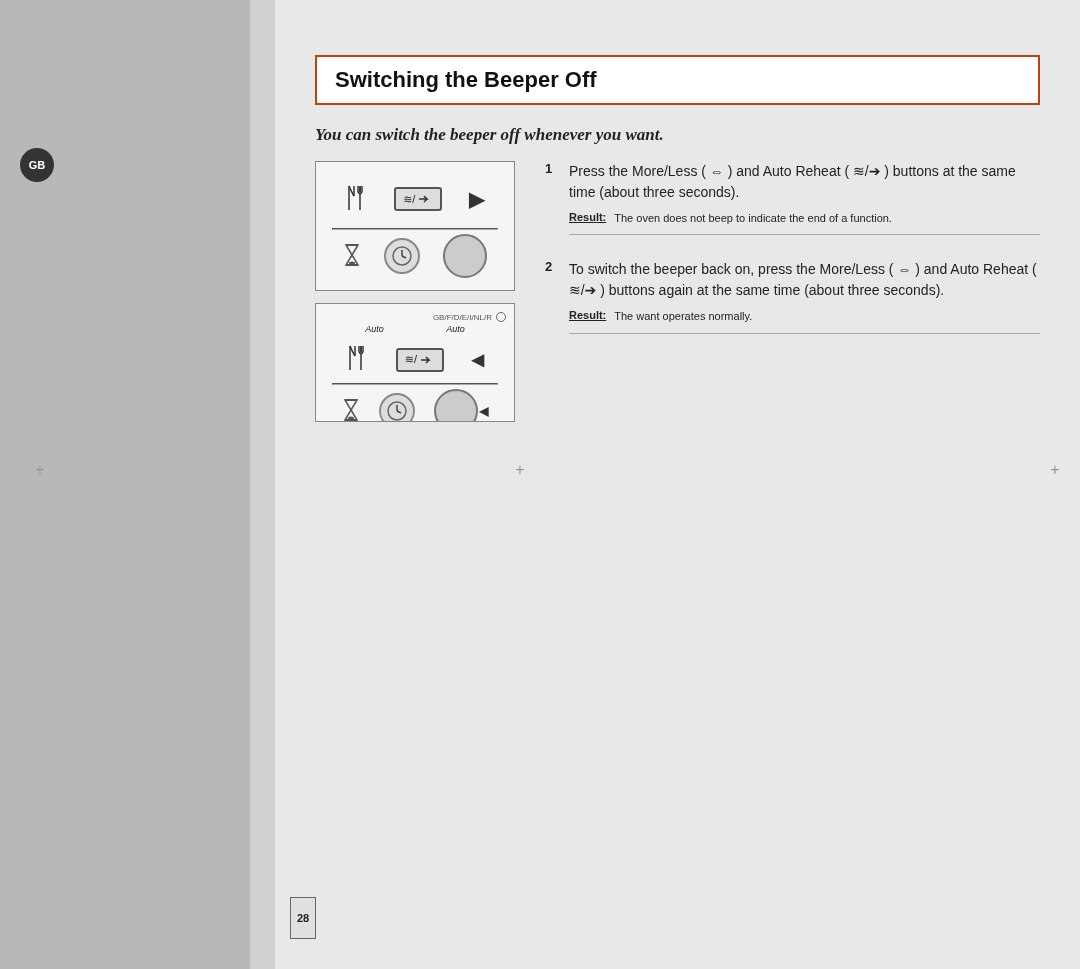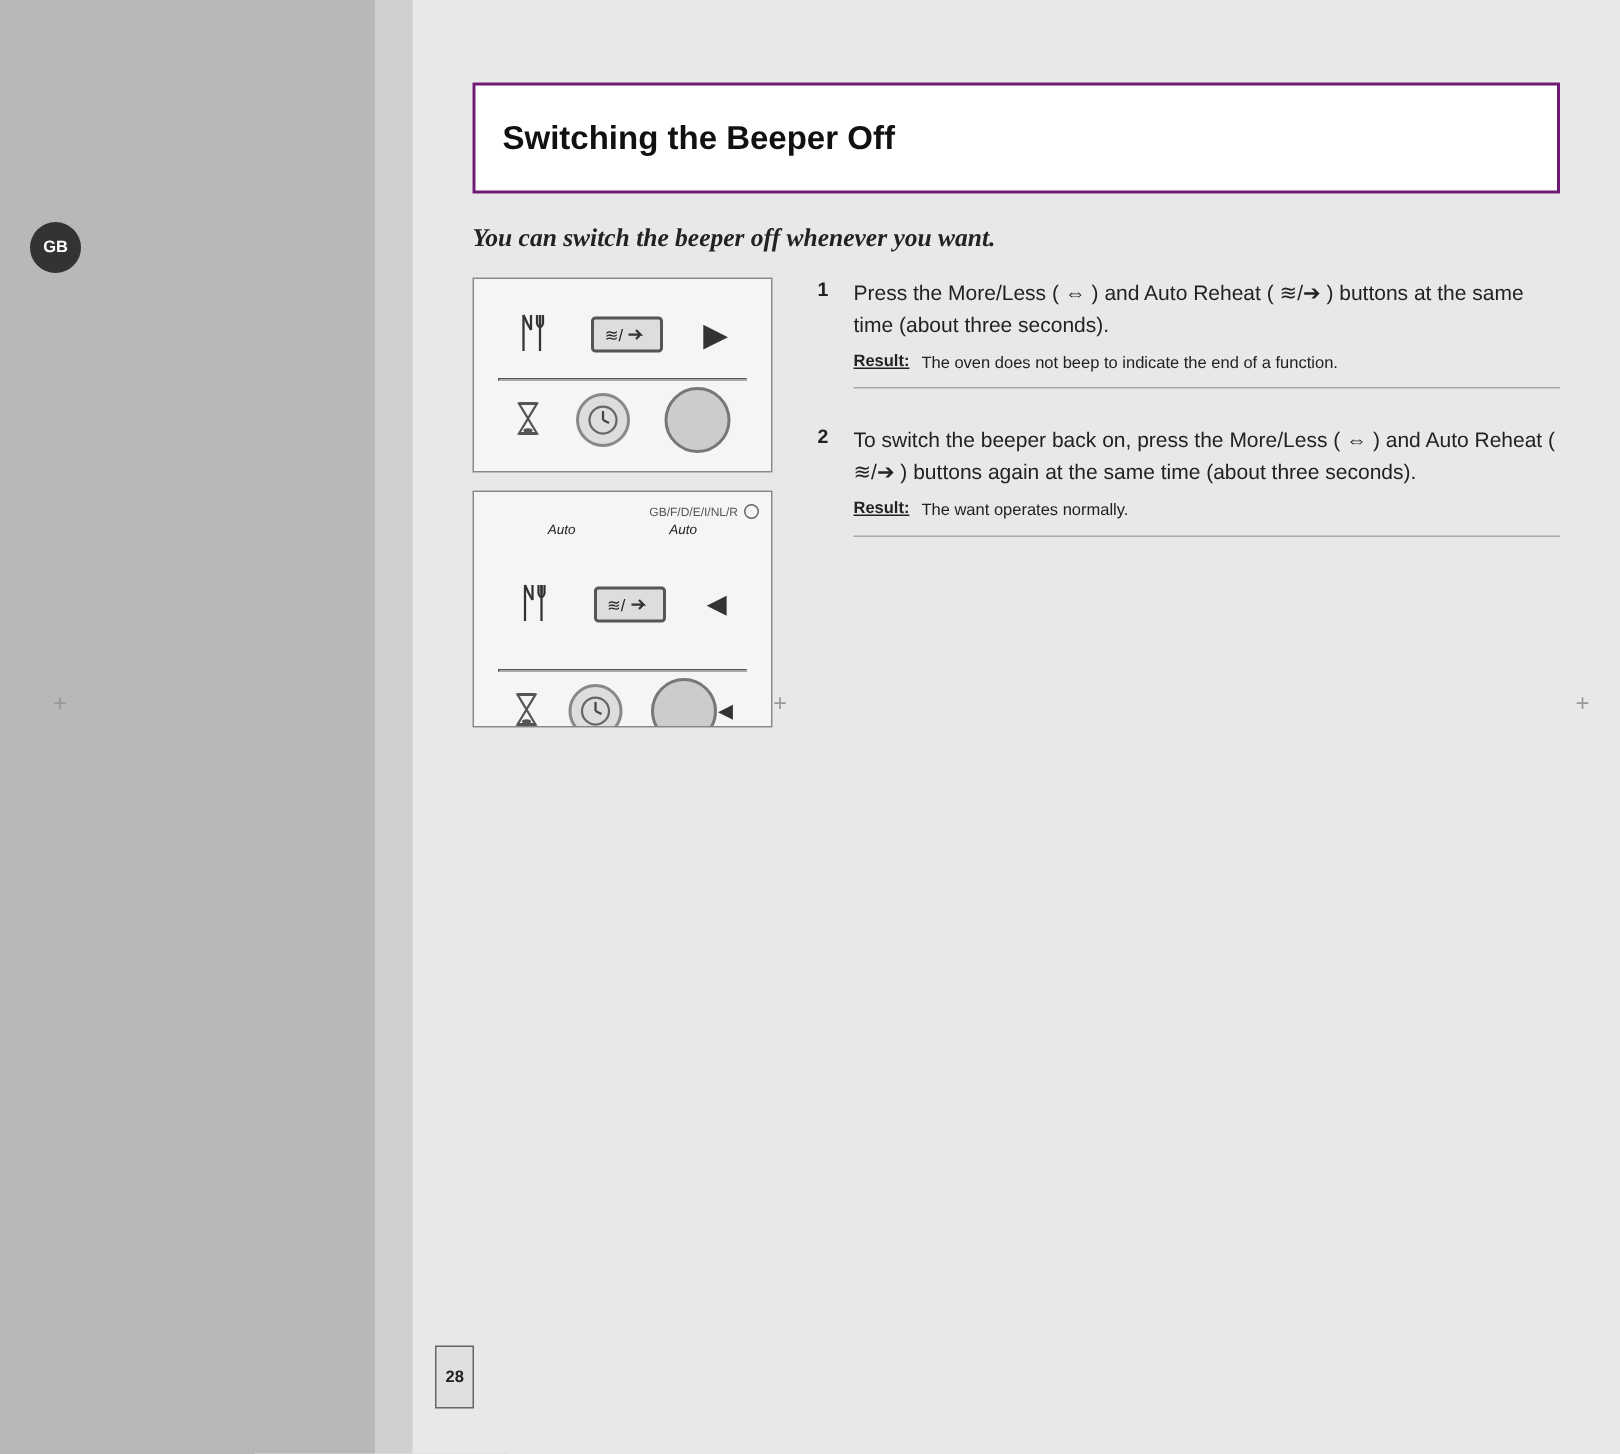--- a/index.html
+++ b/index.html
@@ -61,22 +61,22 @@
       top: 0;
       right: 0;
       bottom: 0;
       background: #e8e8e8;
       padding: 0;
     }
 
     
     .title-box {
       margin: 55px 40px 20px 40px;
-      border: 2px solid #701a75;
-      padding: 22px 18px;
+      border: 2px solid #c2410c;
+      padding: 10px 18px;
       background: white;
     }
 
     .title-box h1 {
       font-size: 22px;
       font-weight: bold;
       color: #111;
     }
 
     
@@ -111,21 +111,21 @@
       border: 1px solid #888;
       background: #f5f5f5;
       margin-bottom: 12px;
       padding: 8px;
       height: 130px;
       position: relative;
       overflow: hidden;
     }
 
     .diagram-box-2 {
-      height: 158px;
+      height: 119px;
     }
 
     
     .panel-controls {
       display: flex;
       flex-direction: column;
       height: 100%;
     }
 
     .controls-top-row {

